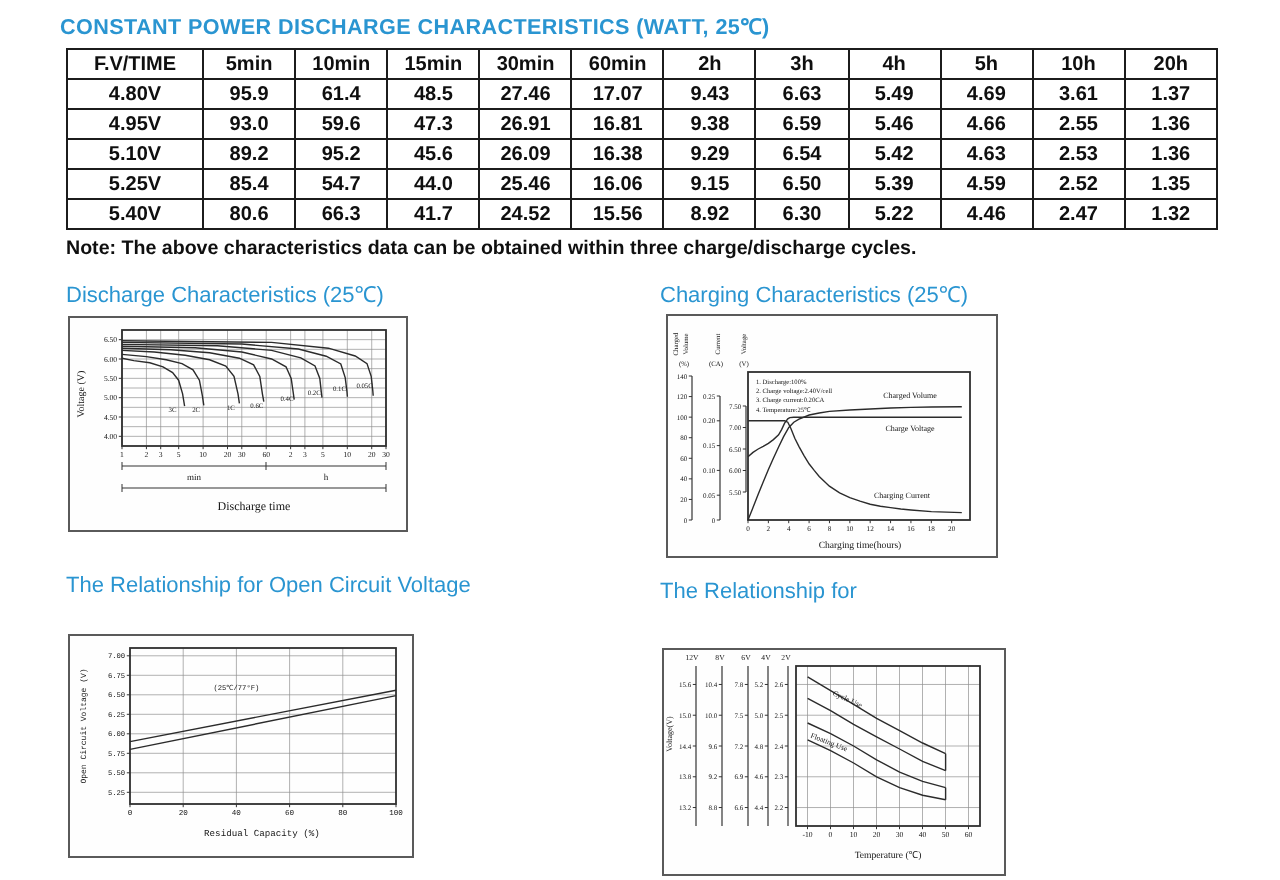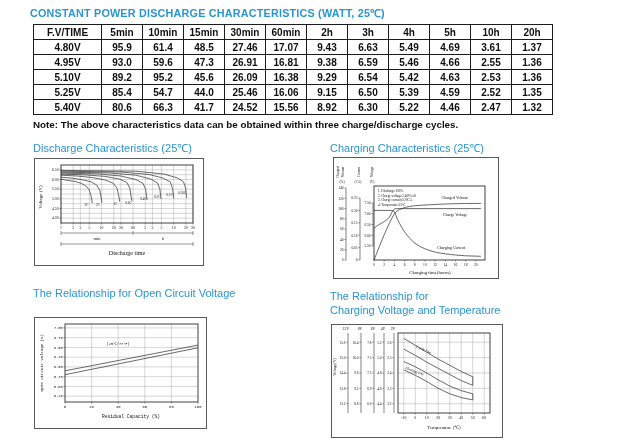--- a/index.html
+++ b/index.html
@@ -2,21 +2,21 @@
 <html><head>
 <meta charset="utf-8">
 <style>
   html,body{margin:0;padding:0}
   body{width:640px;height:440px;background:#ffffff;position:relative;overflow:hidden;
        font-family:"Liberation Sans",sans-serif}
   .abs{position:absolute}
   .ptitle{color:#2a95d1;font-weight:bold;font-size:10.8px;letter-spacing:.2px}
   .chead{color:#2a95d1;font-weight:normal;font-size:11px;line-height:14px}
   .note{font-weight:bold;font-size:9.8px;color:#0f0f0f}
-  table{border-collapse:collapse;table-layout:fixed;width:520px;
+  table{border-collapse:collapse;table-layout:fixed;width:576px;
         font-family:"Liberation Sans",sans-serif;font-size:10px;color:#0f0f0f;
         border:1.5px solid #1c1c1c}
   th,td{border:1px solid #1c1c1c;text-align:center;height:14px;padding:0 1px;font-weight:bold;overflow:hidden}
   .panel{position:absolute;border:1px solid #5a5a5a;background:#fefefe}
   .panel svg{display:block}
 </style>
 </head>
 <body>
 
 <div>
@@ -357,21 +357,20 @@
         <polyline fill="none" stroke="#2b2b2b" stroke-width="0.7" points="30.0,52.8 163.0,27.1"></polyline>
         <polyline fill="none" stroke="#2b2b2b" stroke-width="0.7" points="30.0,56.7 163.0,29.8"></polyline>
         <text x="8" y="45" font-size="4" text-anchor="middle" fill="#151515" font-family="&quot;Liberation Mono&quot;, monospace" transform="rotate(-90 8 45)">Open Circuit Voltage (V)</text>
         <text x="96" y="100" font-size="4.6" text-anchor="middle" fill="#151515" font-family="&quot;Liberation Mono&quot;, monospace">Residual Capacity (%)</text>
         <text x="83.2" y="27.060000000000002" font-size="3.6" text-anchor="middle" fill="#151515" font-family="&quot;Liberation Mono&quot;, monospace">(25℃/77°F)</text>
       </svg>
   </div>
 
   <div class="abs chead" style="left:330px;top:289px">
     <div>The Relationship for</div>
-    <div>Charging Voltage and Temperature</div>
   </div>
   <div class="panel" style="left:331px;top:324px;width:170px;height:112px">
     <svg width="170" height="112" xmlns="http://www.w3.org/2000/svg" viewBox="0 0 170 112">
         <line x1="71.75" y1="8" x2="71.75" y2="88" stroke="#8f8f8f" stroke-width="0.35"></line>
         <line x1="83.25" y1="8" x2="83.25" y2="88" stroke="#8f8f8f" stroke-width="0.35"></line>
         <line x1="94.75" y1="8" x2="94.75" y2="88" stroke="#8f8f8f" stroke-width="0.35"></line>
         <line x1="106.25" y1="8" x2="106.25" y2="88" stroke="#8f8f8f" stroke-width="0.35"></line>
         <line x1="117.75" y1="8" x2="117.75" y2="88" stroke="#8f8f8f" stroke-width="0.35"></line>
         <line x1="129.25" y1="8" x2="129.25" y2="88" stroke="#8f8f8f" stroke-width="0.35"></line>
         <line x1="140.75" y1="8" x2="140.75" y2="88" stroke="#8f8f8f" stroke-width="0.35"></line>

